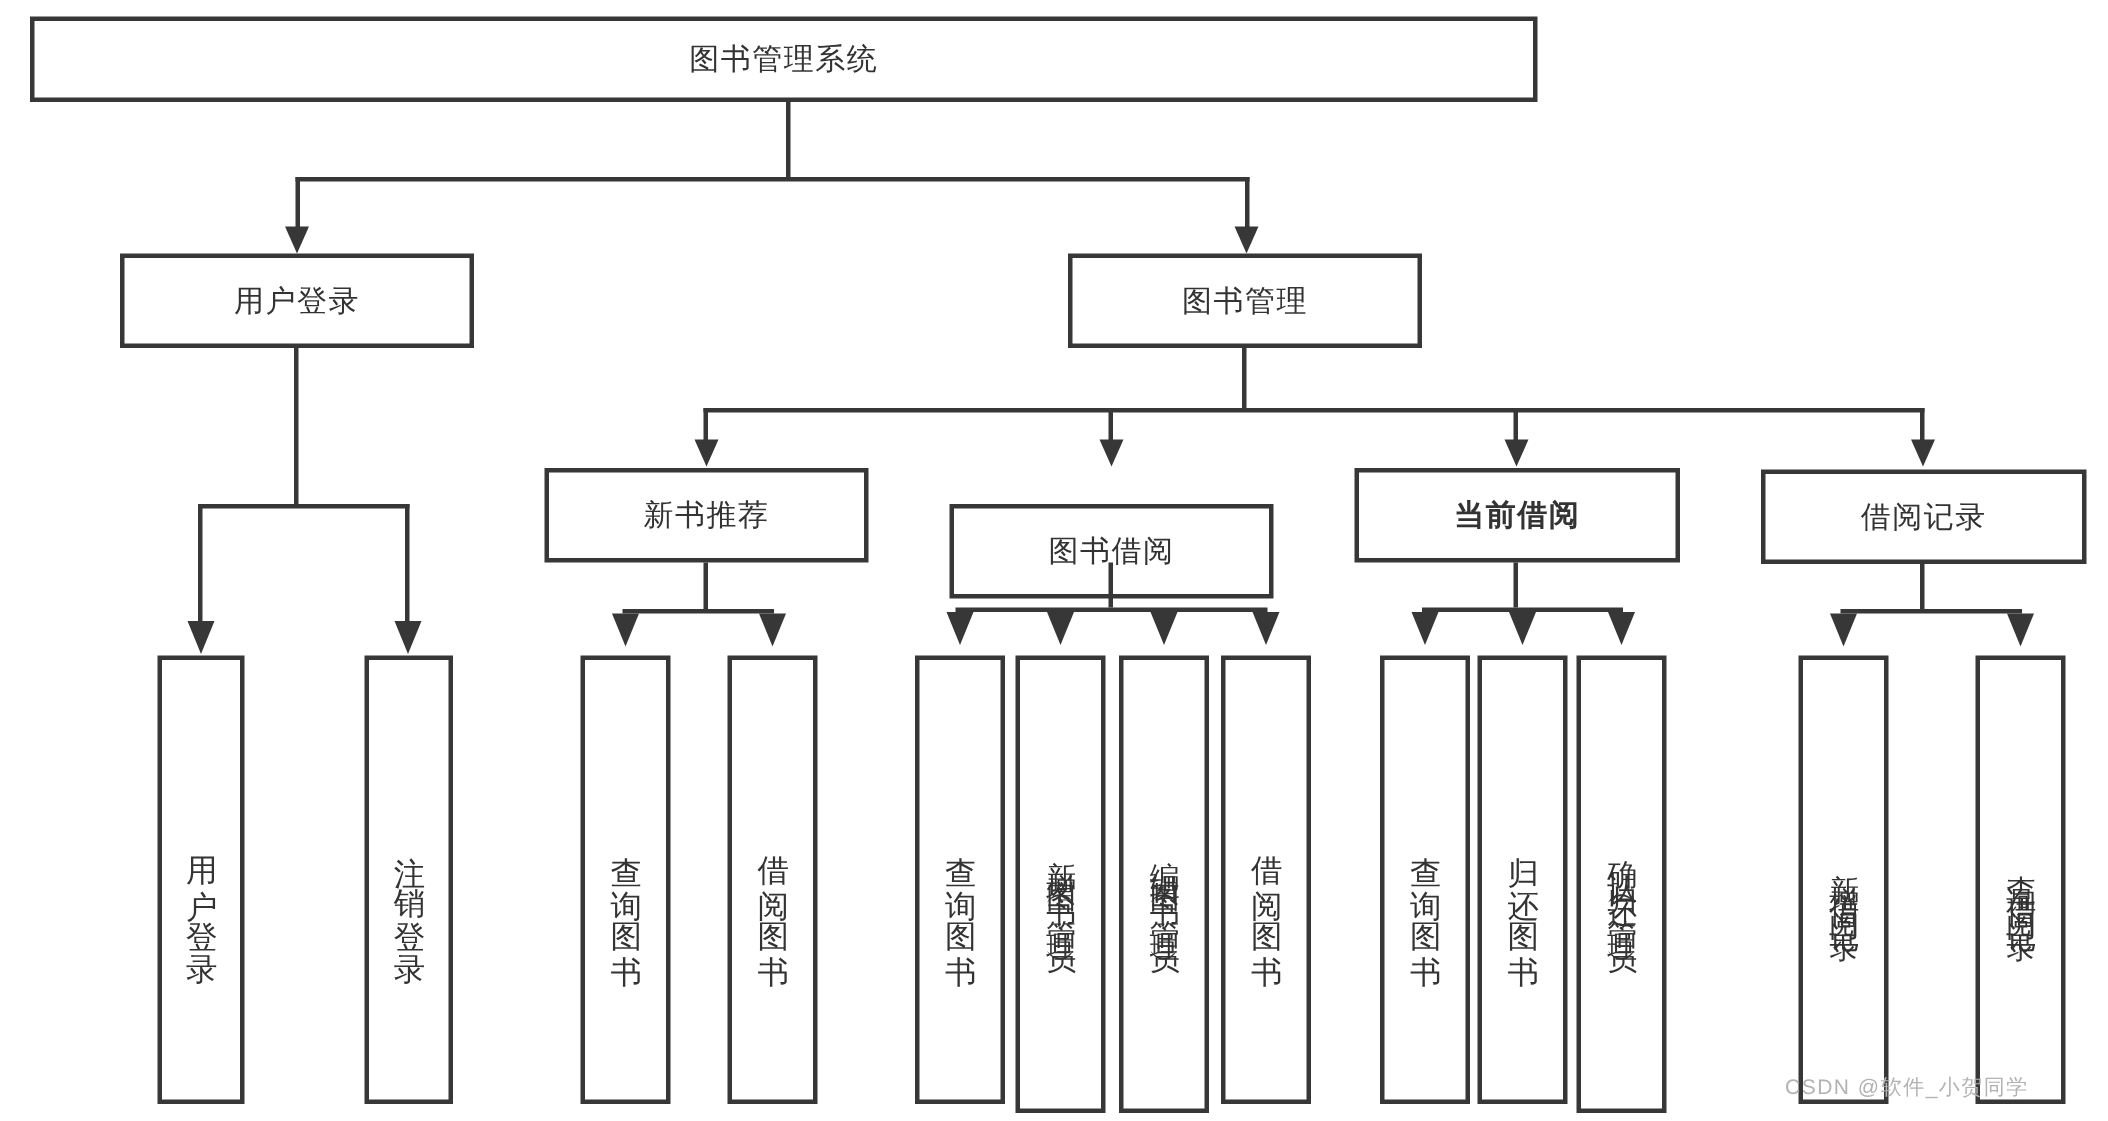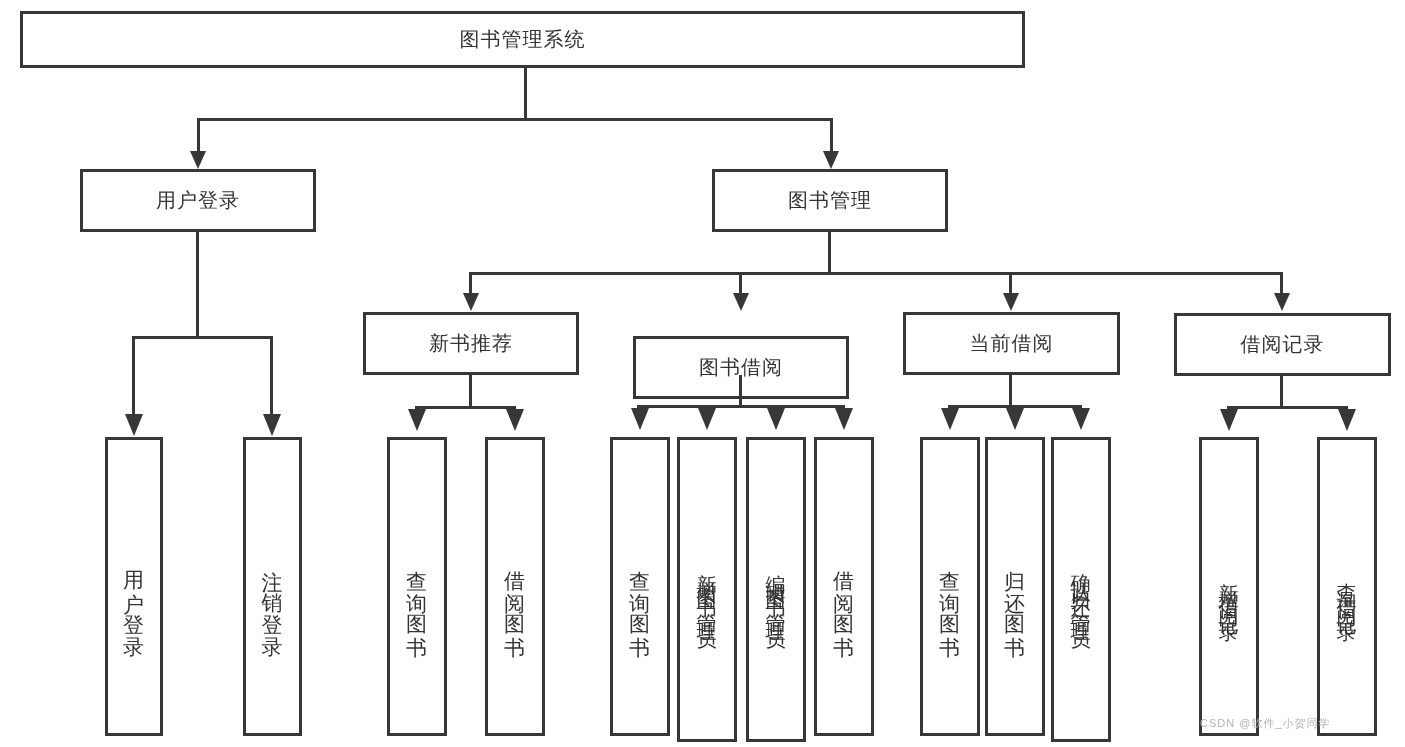--- a/index.html
+++ b/index.html
@@ -33,22 +33,22 @@
   .leaf.long .vtext{font-size:20px;letter-spacing:8px;padding-top:8px;}
   .vl{position:absolute;width:3px;background:var(--line);}
   .hl{position:absolute;height:3px;background:var(--line);}
   .ah{
     position:absolute;width:0;height:0;
     border-left:8px solid transparent;border-right:8px solid transparent;
     border-top:18px solid var(--line);
   }
   .ah.long{border-left-width:9px;border-right-width:9px;border-top-width:22px;}
   .watermark{
-    position:absolute;font-size:11px;color:var(--watermark);
-    white-space:nowrap;z-index:10;letter-spacing:1px;margin-left:10px;
+    position:absolute;font-size:14px;color:var(--watermark);
+    white-space:nowrap;z-index:10;letter-spacing:1px;
   }
 </style>
 </head>
 <body>
 
 <div class="stage">
 
   <div class="box" style="left:20px;top:11px;width:1005px;height:57px;">
     <span>图书管理系统</span>
   </div>
@@ -84,21 +84,21 @@
   <div class="ah" style="left:1003px;top:293px;"></div>
   <div class="vl" style="left:1280px;top:272px;height:22px;"></div>
   <div class="ah" style="left:1274px;top:293px;"></div>
 
   <div class="box" style="left:363px;top:312px;width:216px;height:63px;font-family:Liberation Serif, serif;">
     <span>新书推荐</span>
   </div>
   <div class="box" style="left:633px;top:312px;width:216px;height:63px;margin-top:24px;">
     <span>图书借阅</span>
   </div>
-  <div class="box" style="left:903px;top:312px;width:217px;height:63px;">
+  <div class="box" style="left:903px;top:312px;width:217px;height:63px;font-weight:bold;">
     <span>当前借阅</span>
   </div>
   <div class="box" style="left:1174px;top:313px;width:217px;height:63px;">
     <span>借阅记录</span>
   </div>
 
   <div class="vl" style="left:469px;top:375px;height:31px;"></div>
   <div class="hl" style="left:415px;top:406px;width:101px;"></div>
   <div class="ah long" style="left:408px;top:409px;"></div>
   <div class="ah long" style="left:506px;top:409px;"></div>

